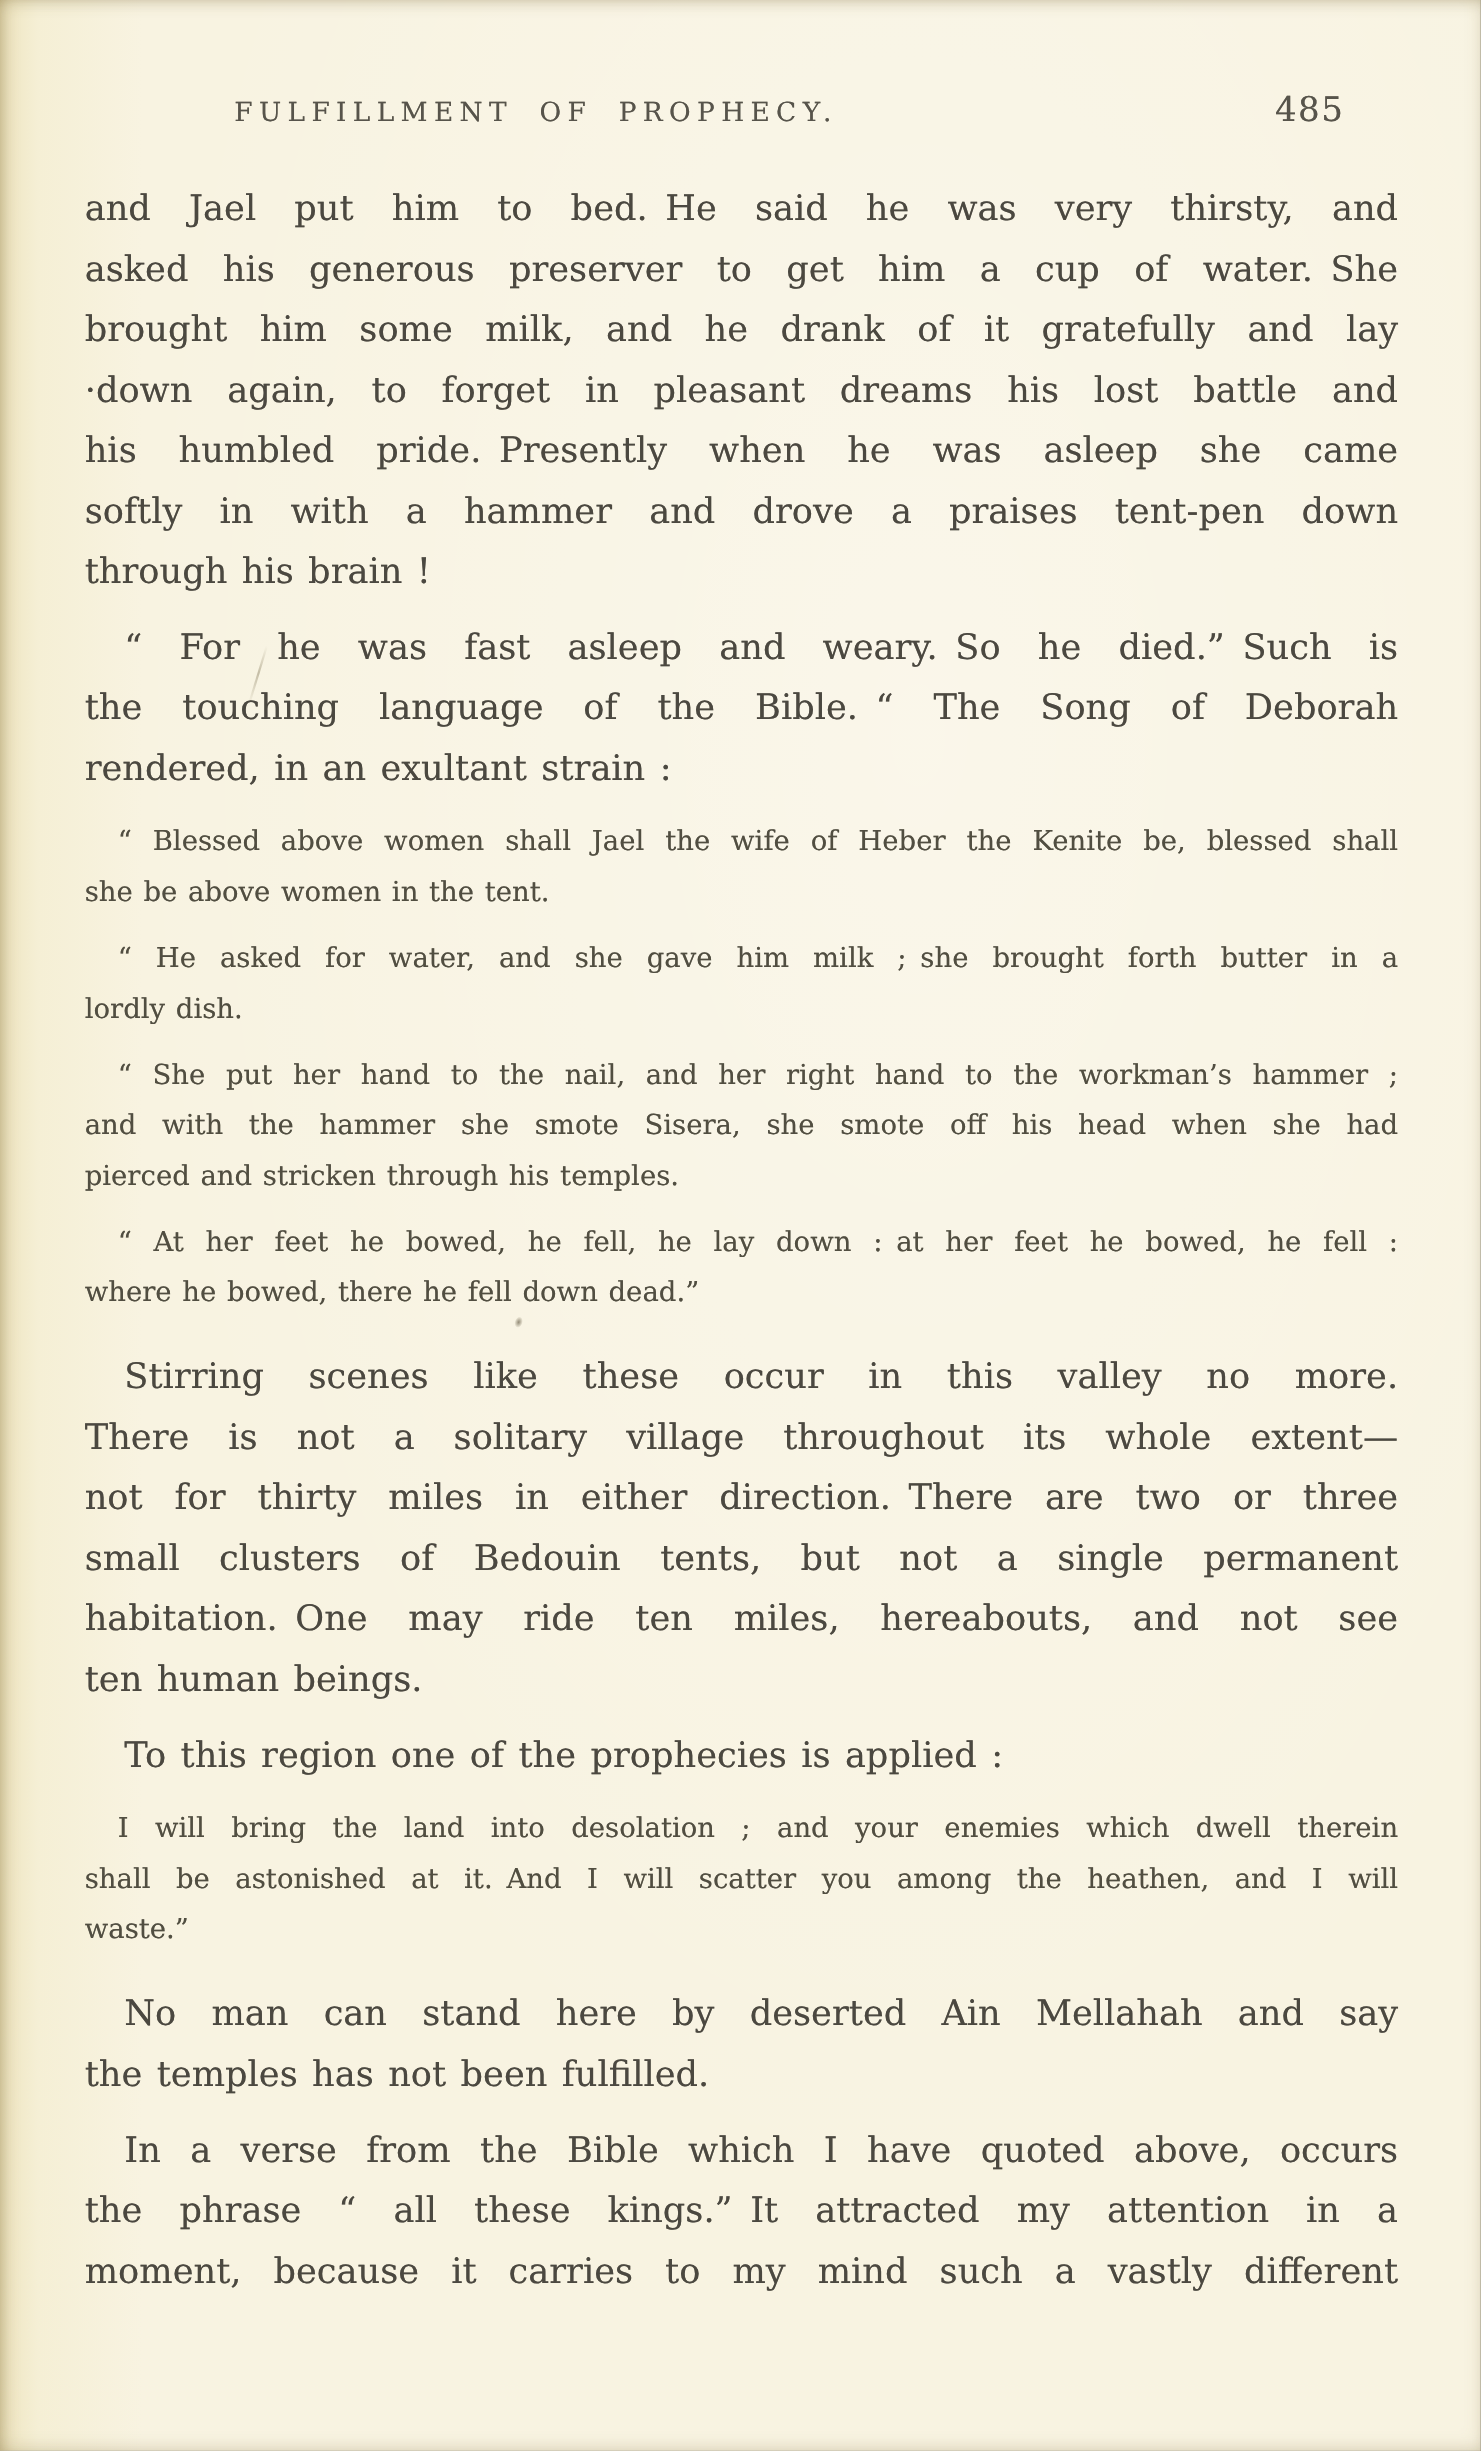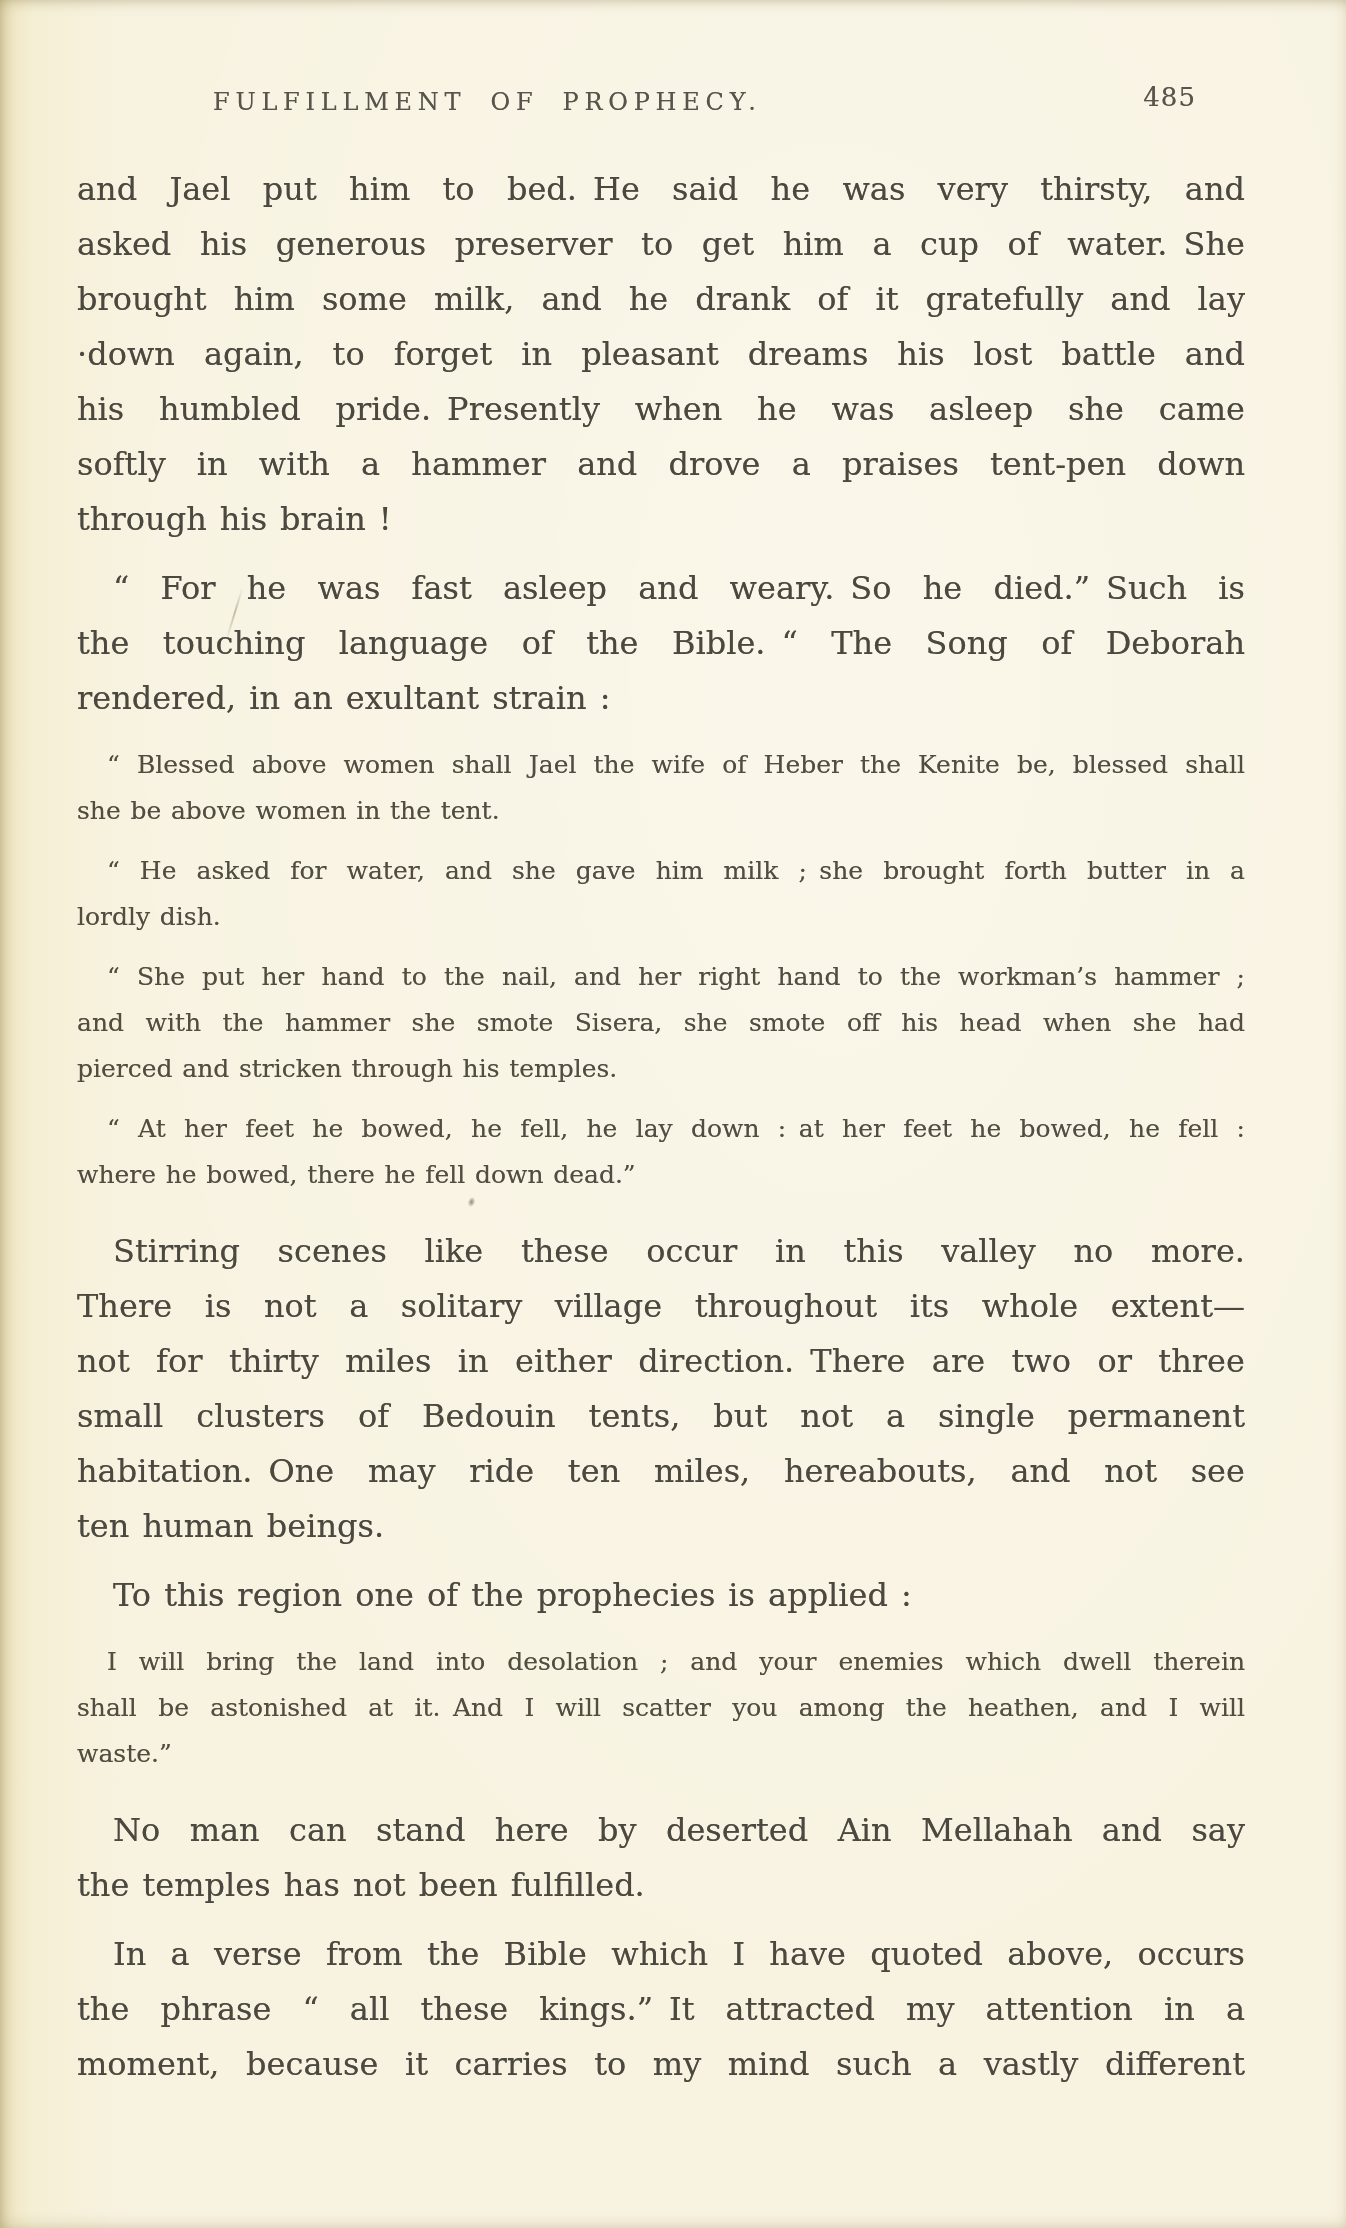--- a/index.html
+++ b/index.html
@@ -1,21 +1,21 @@
 <!DOCTYPE html>
 <html><head>
 <meta charset="utf-8">
 <style>
   html,body{margin:0;padding:0;background:#6b6458;}
   .page{
     position:relative;
     width:1346px;height:2228px;
     margin:0 auto;
     box-sizing:border-box;
-    padding:84px 87px 0 63px;
+    padding:84px 61px 0 63px;
     background:
       radial-gradient(ellipse at 62% 30%, rgba(255,255,255,.30), rgba(255,255,255,0) 62%),
       linear-gradient(90deg, #eee4bf 0px, #f5efd5 34px, #f8f3e1 130px, #f8f3e1 100%),
       #f8f3e1;
     box-shadow:
       inset 8px 0 16px -7px rgba(110,90,35,.38),
       inset 0 8px 16px -9px rgba(110,90,35,.30),
       inset -5px -8px 22px -12px rgba(110,90,35,.22);
     font-family:"DejaVu Serif","Liberation Serif",serif;
     color:#4b4840;
@@ -23,21 +23,21 @@
   }
   .header{position:relative;height:40px;}
   .htitle{
     position:absolute;left:150px;top:4px;
     font-size:24px;letter-spacing:.24em;word-spacing:.45em;
     color:#57544b;white-space:nowrap;
     text-shadow:0 0 .6px rgba(70,65,55,.55);
   }
   .hnum{
     position:absolute;right:63px;top:-2px;
-    font-size:26px;letter-spacing:.04em;color:#57544b;
+    font-size:31px;letter-spacing:.04em;color:#57544b;
     text-shadow:0 0 .6px rgba(70,65,55,.55);
   }
   .textcol{margin-top:38px;}
   .block{margin:14px;}
   .line{
     white-space:nowrap;
     text-shadow:0 0 .6px rgba(60,55,45,.5);
   }
   .line.j{
     white-space:normal;

